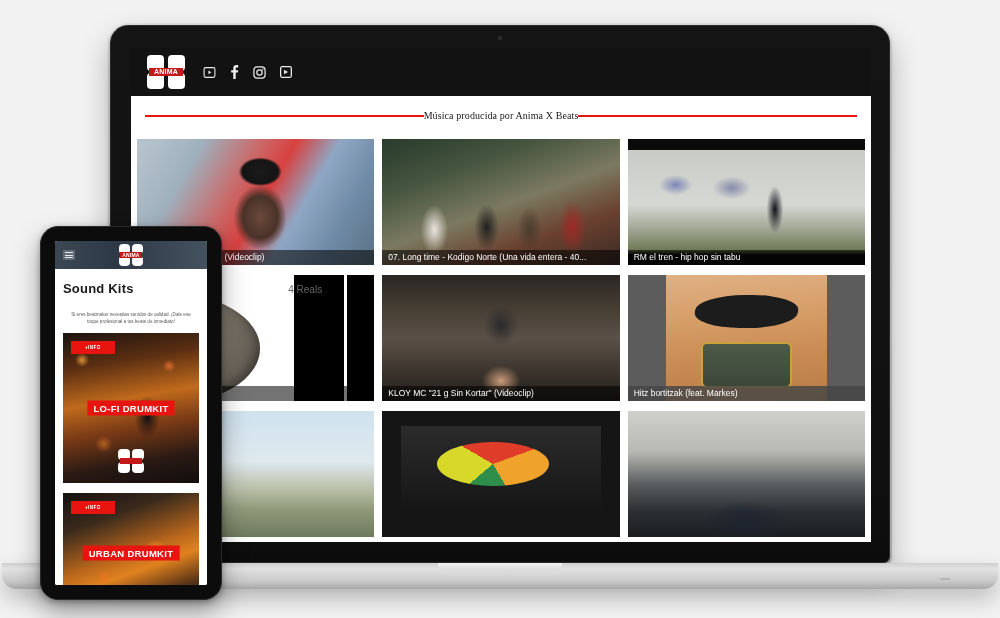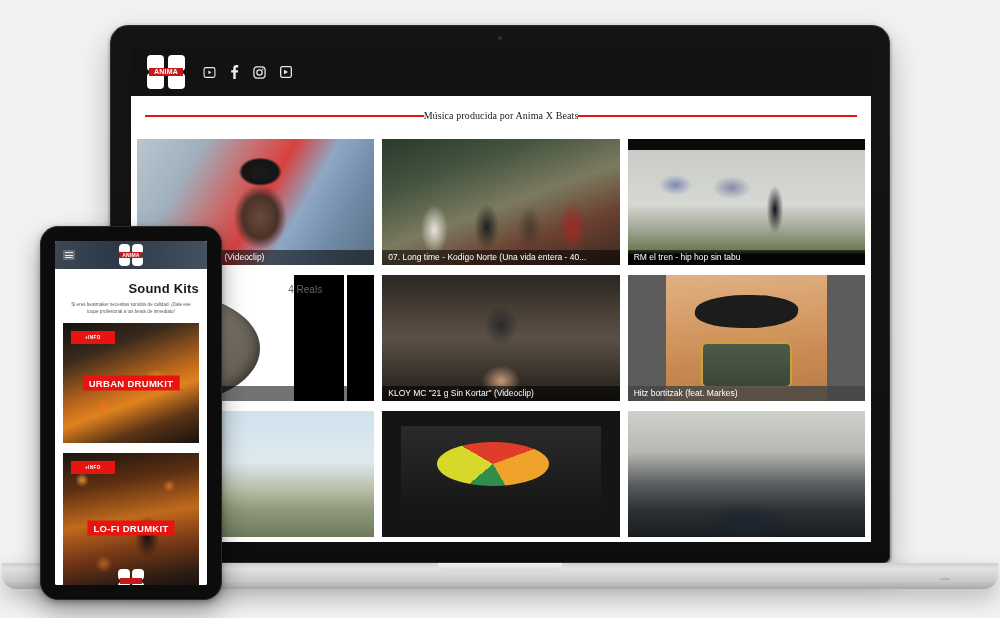--- a/index.html
+++ b/index.html
@@ -207,22 +207,22 @@
   .ph-burger{
     position:absolute;left:8px;top:9px;width:12px;height:10px;
     background:rgba(255,255,255,.22);border-radius:1px;
     display:flex;flex-direction:column;justify-content:space-evenly;
     align-items:center;padding:1px 0;box-sizing:border-box;
   }
   .ph-burger i{display:block;width:8px;height:1px;background:#e8e8e8;}
   .ph-logo{width:24px;height:22px;position:relative;}
   .ph-body{padding:10px 8px 0 8px;background:#fff;}
   .ph-title{
-    text-align:right;font-size:13px;font-weight:bold;color:#1a1a1a;
-    letter-spacing:.2px;margin:2px 0 5px 0;
+    text-align:left;font-size:13px;font-weight:bold;color:#1a1a1a;
+    letter-spacing:.2px;margin:2px 0 15px 0;
   }
   .ph-sub{
     text-align:center;font-size:4.6px;line-height:7px;color:#5a5a5a;
     margin:0 2px 8px 2px;
   }
   .kit{
     position:relative;height:150px;margin-bottom:10px;overflow:hidden;
     background:#101010;
   }
   .kit.kit2{height:120px;}
@@ -420,39 +420,39 @@
             <div class="band"></div>
             <div class="name">ANIMA</div>
           </div>
         </div>
       </div>
 
       <div class="ph-body">
         <div class="ph-title">Sound Kits</div>
         <div class="ph-sub">Si eres beatmaker necesitas sonidos de calidad. ¡Dale ese toque profesional a tus beats de inmediato!</div>
 
-        <div class="kit kit2 kit-urban">
-          <div class="badge-info">+INFO</div>
-          <div class="kit-label">
-            <span class="w">URBAN </span><span class="w">DRUMKIT</span>
-          </div>
-        </div>
-
         <div class="kit kit-lofi">
           <div class="badge-info">+INFO</div>
           <div class="kit-label">
             <span class="w">LO-FI </span><span class="w">DRUMKIT</span>
           </div>
           <div class="kit-logo">
             <div class="xlogo sm">
               <div class="pet p1"></div>
               <div class="pet p2"></div>
               <div class="pet p3"></div>
               <div class="pet p4"></div>
               <div class="band"></div>
             </div>
           </div>
         </div>
+
+        <div class="kit kit2 kit-urban">
+          <div class="badge-info">+INFO</div>
+          <div class="kit-label">
+            <span class="w">URBAN </span><span class="w">DRUMKIT</span>
+          </div>
+        </div>
       </div>
 
     </div>
   </div>
 </div>
 
 </body></html>

